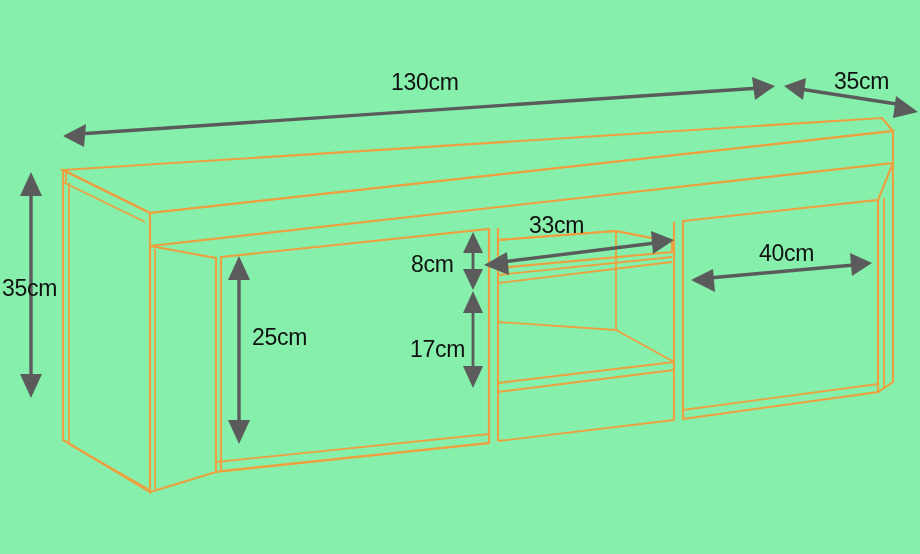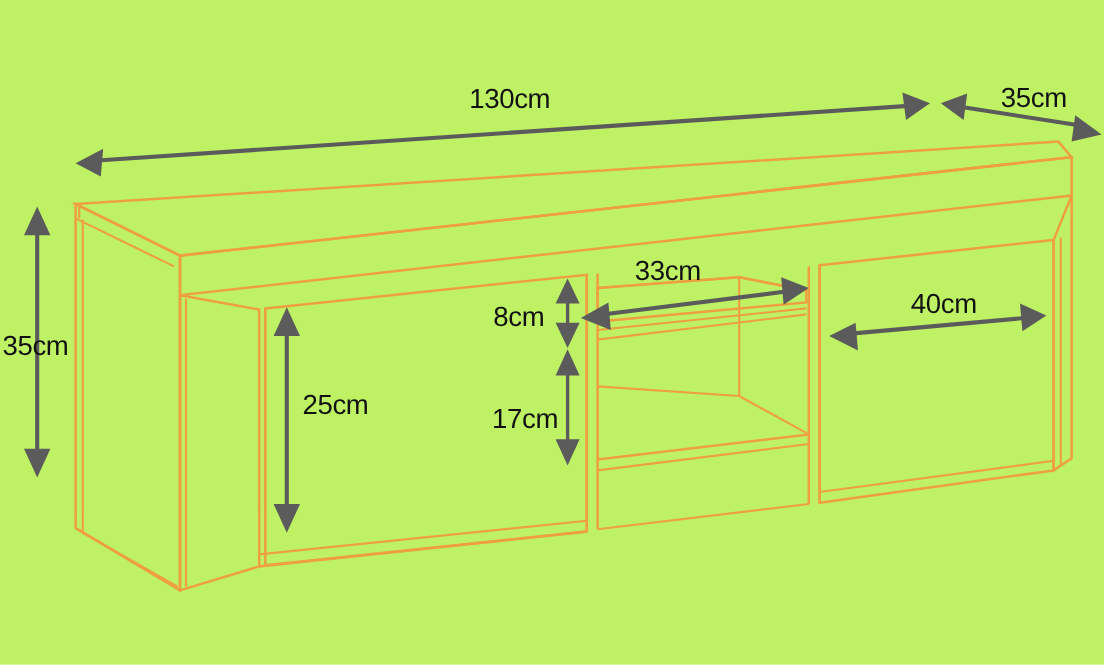--- a/index.html
+++ b/index.html
@@ -8,21 +8,21 @@
     padding: 0;
     background: #ffffff;
   }
   body {
     font-family: "Liberation Sans", sans-serif;
   }
   #stage {
     position: relative;
     width: 920px;
     height: 554px;
-    background: #bef264;
+    background: #86efac;
     overflow: hidden;
   }
   #drawing {
     position: absolute;
     left: 0;
     top: 0;
     width: 920px;
     height: 554px;
   }
   .dim-label {

